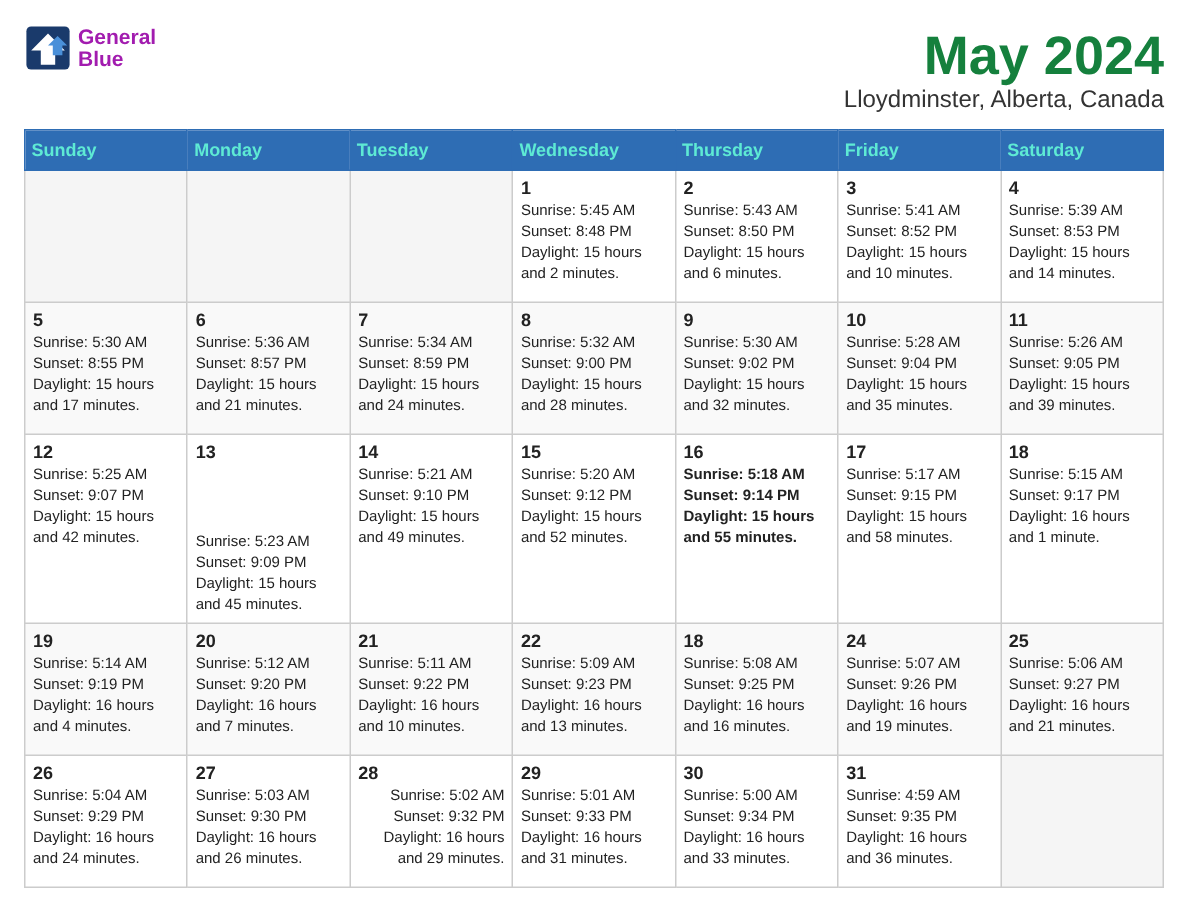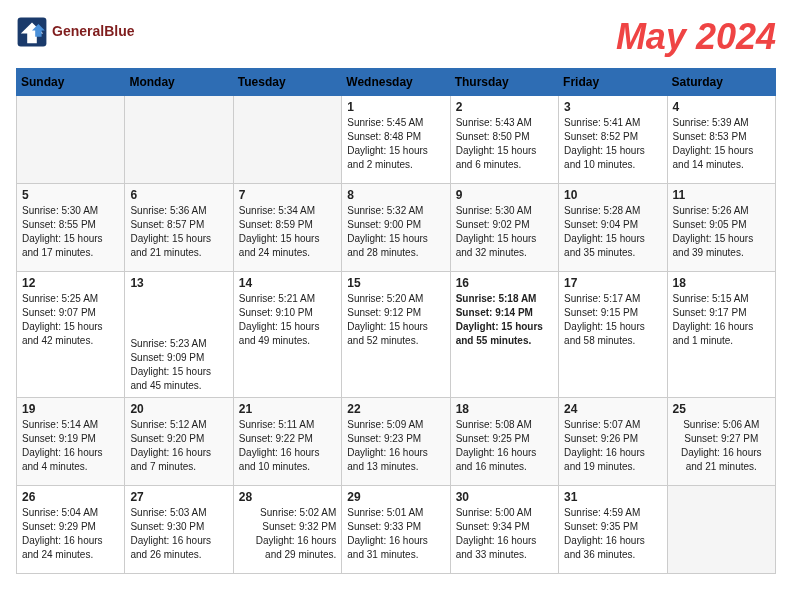--- a/index.html
+++ b/index.html
@@ -16,51 +16,50 @@
       align-items: flex-start;
       margin-bottom: 10px;
     }
     .logo {
       display: flex;
       align-items: center;
       gap: 4px;
     }
     .logo-text {
       display: flex;
-      flex-direction: row;
+      flex-direction: column;
       font-size: 14px;
       font-weight: bold;
-      color: #7f1d1d;
+      color: #a21caf;
       line-height: 1.1;
     }
     .logo-icon {
       width: 32px;
       height: 32px;
     }
     .title-block {
       text-align: right;
     }
     .month-title {
       font-size: 36px;
       font-weight: bold;
-      color: #ef4444;
-      font-style: italic;
+      color: #15803d;
     }
     .location {
       font-size: 16px;
       color: #333;
     }
     table {
       width: 100%;
       border-collapse: collapse;
       table-layout: fixed;
     }
     th {
       background-color: #2e6db4;
-      color: #000000;
+      color: #5eead4;
       font-size: 12px;
       font-weight: bold;
       padding: 6px 4px;
       text-align: left;
       border: 1px solid #2e6db4;
     }
     td {
       border: 1px solid #ccc;
       vertical-align: top;
       padding: 4px 5px;
@@ -100,20 +99,21 @@
       <polygon points="20,8 34,22 26,22 26,34 14,34 14,22 6,22" fill="white"></polygon>
       <polygon points="28,10 36,18 32,18 32,26 24,26 24,18 20,18" fill="#4a90d9"></polygon>
     </svg>
     <div class="logo-text">
       <span>General</span>
       <span>Blue</span>
     </div>
   </div>
   <div class="title-block">
     <div class="month-title">May 2024</div>
+    <div class="location">Lloydminster, Alberta, Canada</div>
   </div>
 </div>
 
 <table>
   <thead>
     <tr>
     <th>Sunday</th>
         <th>Monday</th>
         <th>Tuesday</th>
         <th>Wednesday</th>
@@ -296,21 +296,21 @@
         </td>
         <td>
           <span class="day-num">24</span>
           <div class="day-info" style="white-space: pre-line;">Sunrise: 5:07 AM
 Sunset: 9:26 PM
 Daylight: 16 hours
 and 19 minutes.</div>
         </td>
         <td>
           <span class="day-num">25</span>
-          <div class="day-info" style="white-space: pre-line; text-align: center;">Sunrise: 5:06 AM
+          <div class="day-info" style="white-space: pre-line;">Sunrise: 5:06 AM
 Sunset: 9:27 PM
 Daylight: 16 hours
 and 21 minutes.</div>
         </td>
       </tr>
       <tr>
         <td>
           <span class="day-num">26</span>
           <div class="day-info" style="white-space: pre-line;">Sunrise: 5:04 AM
 Sunset: 9:29 PM

